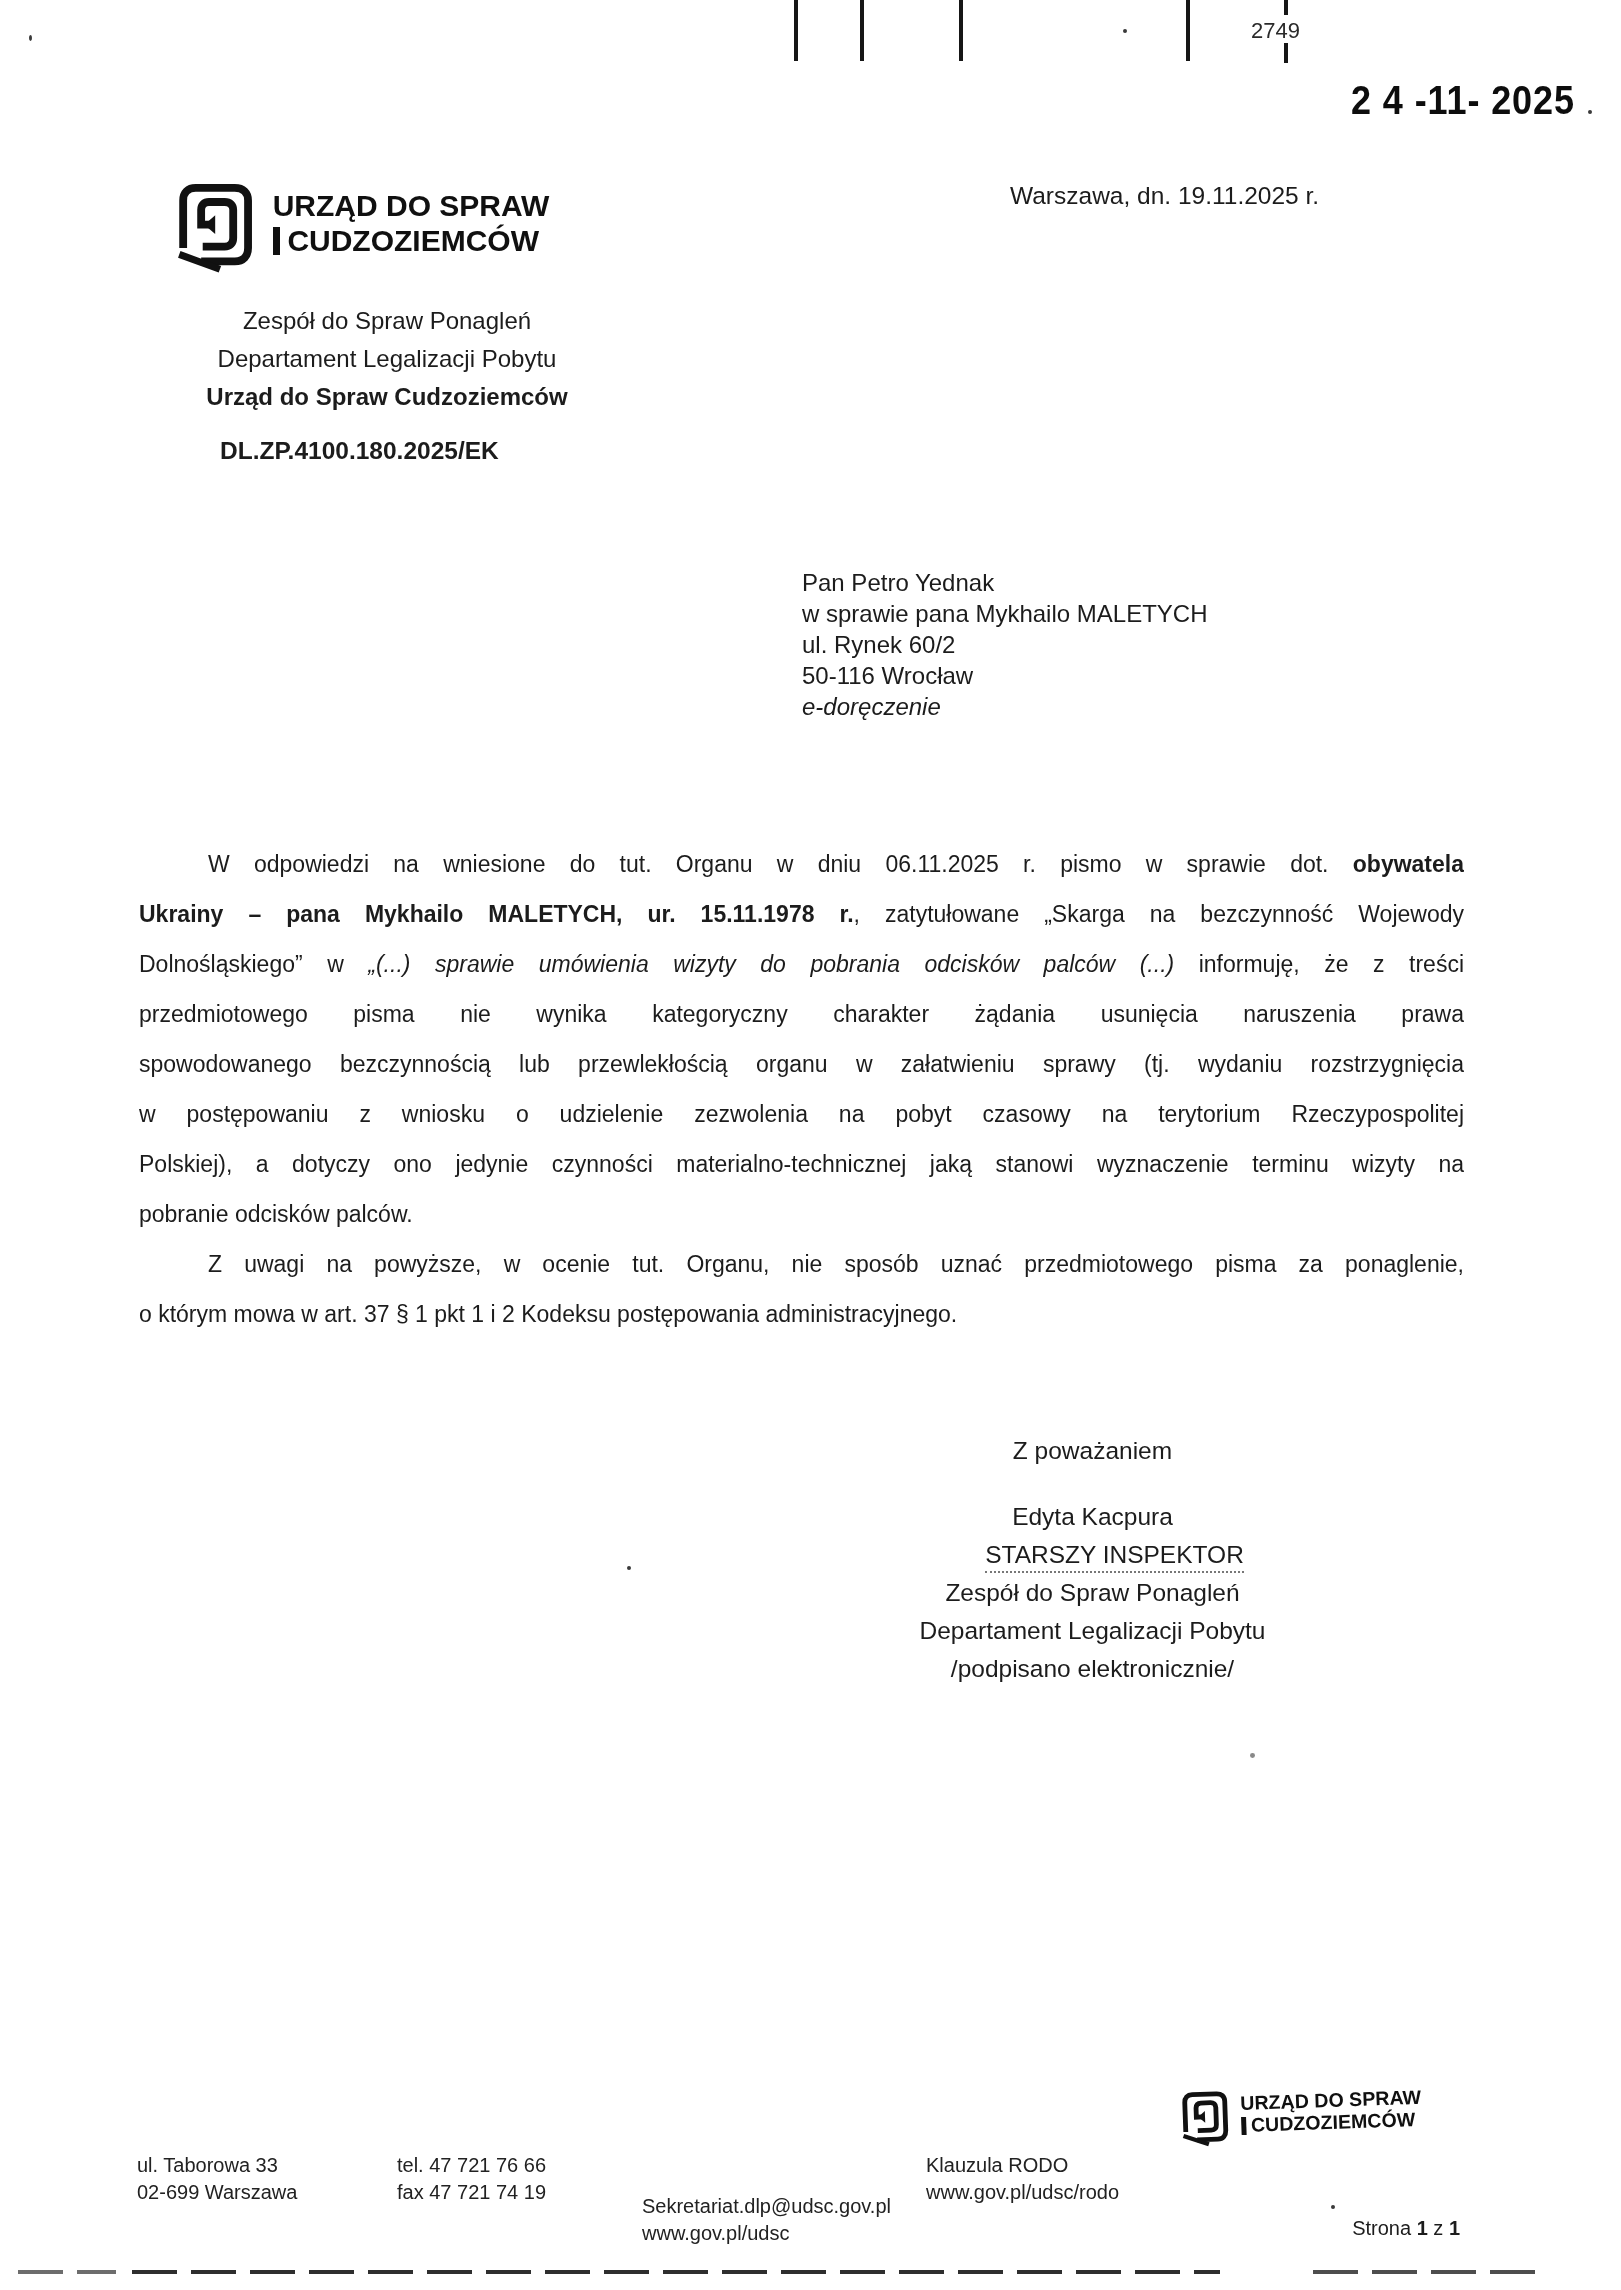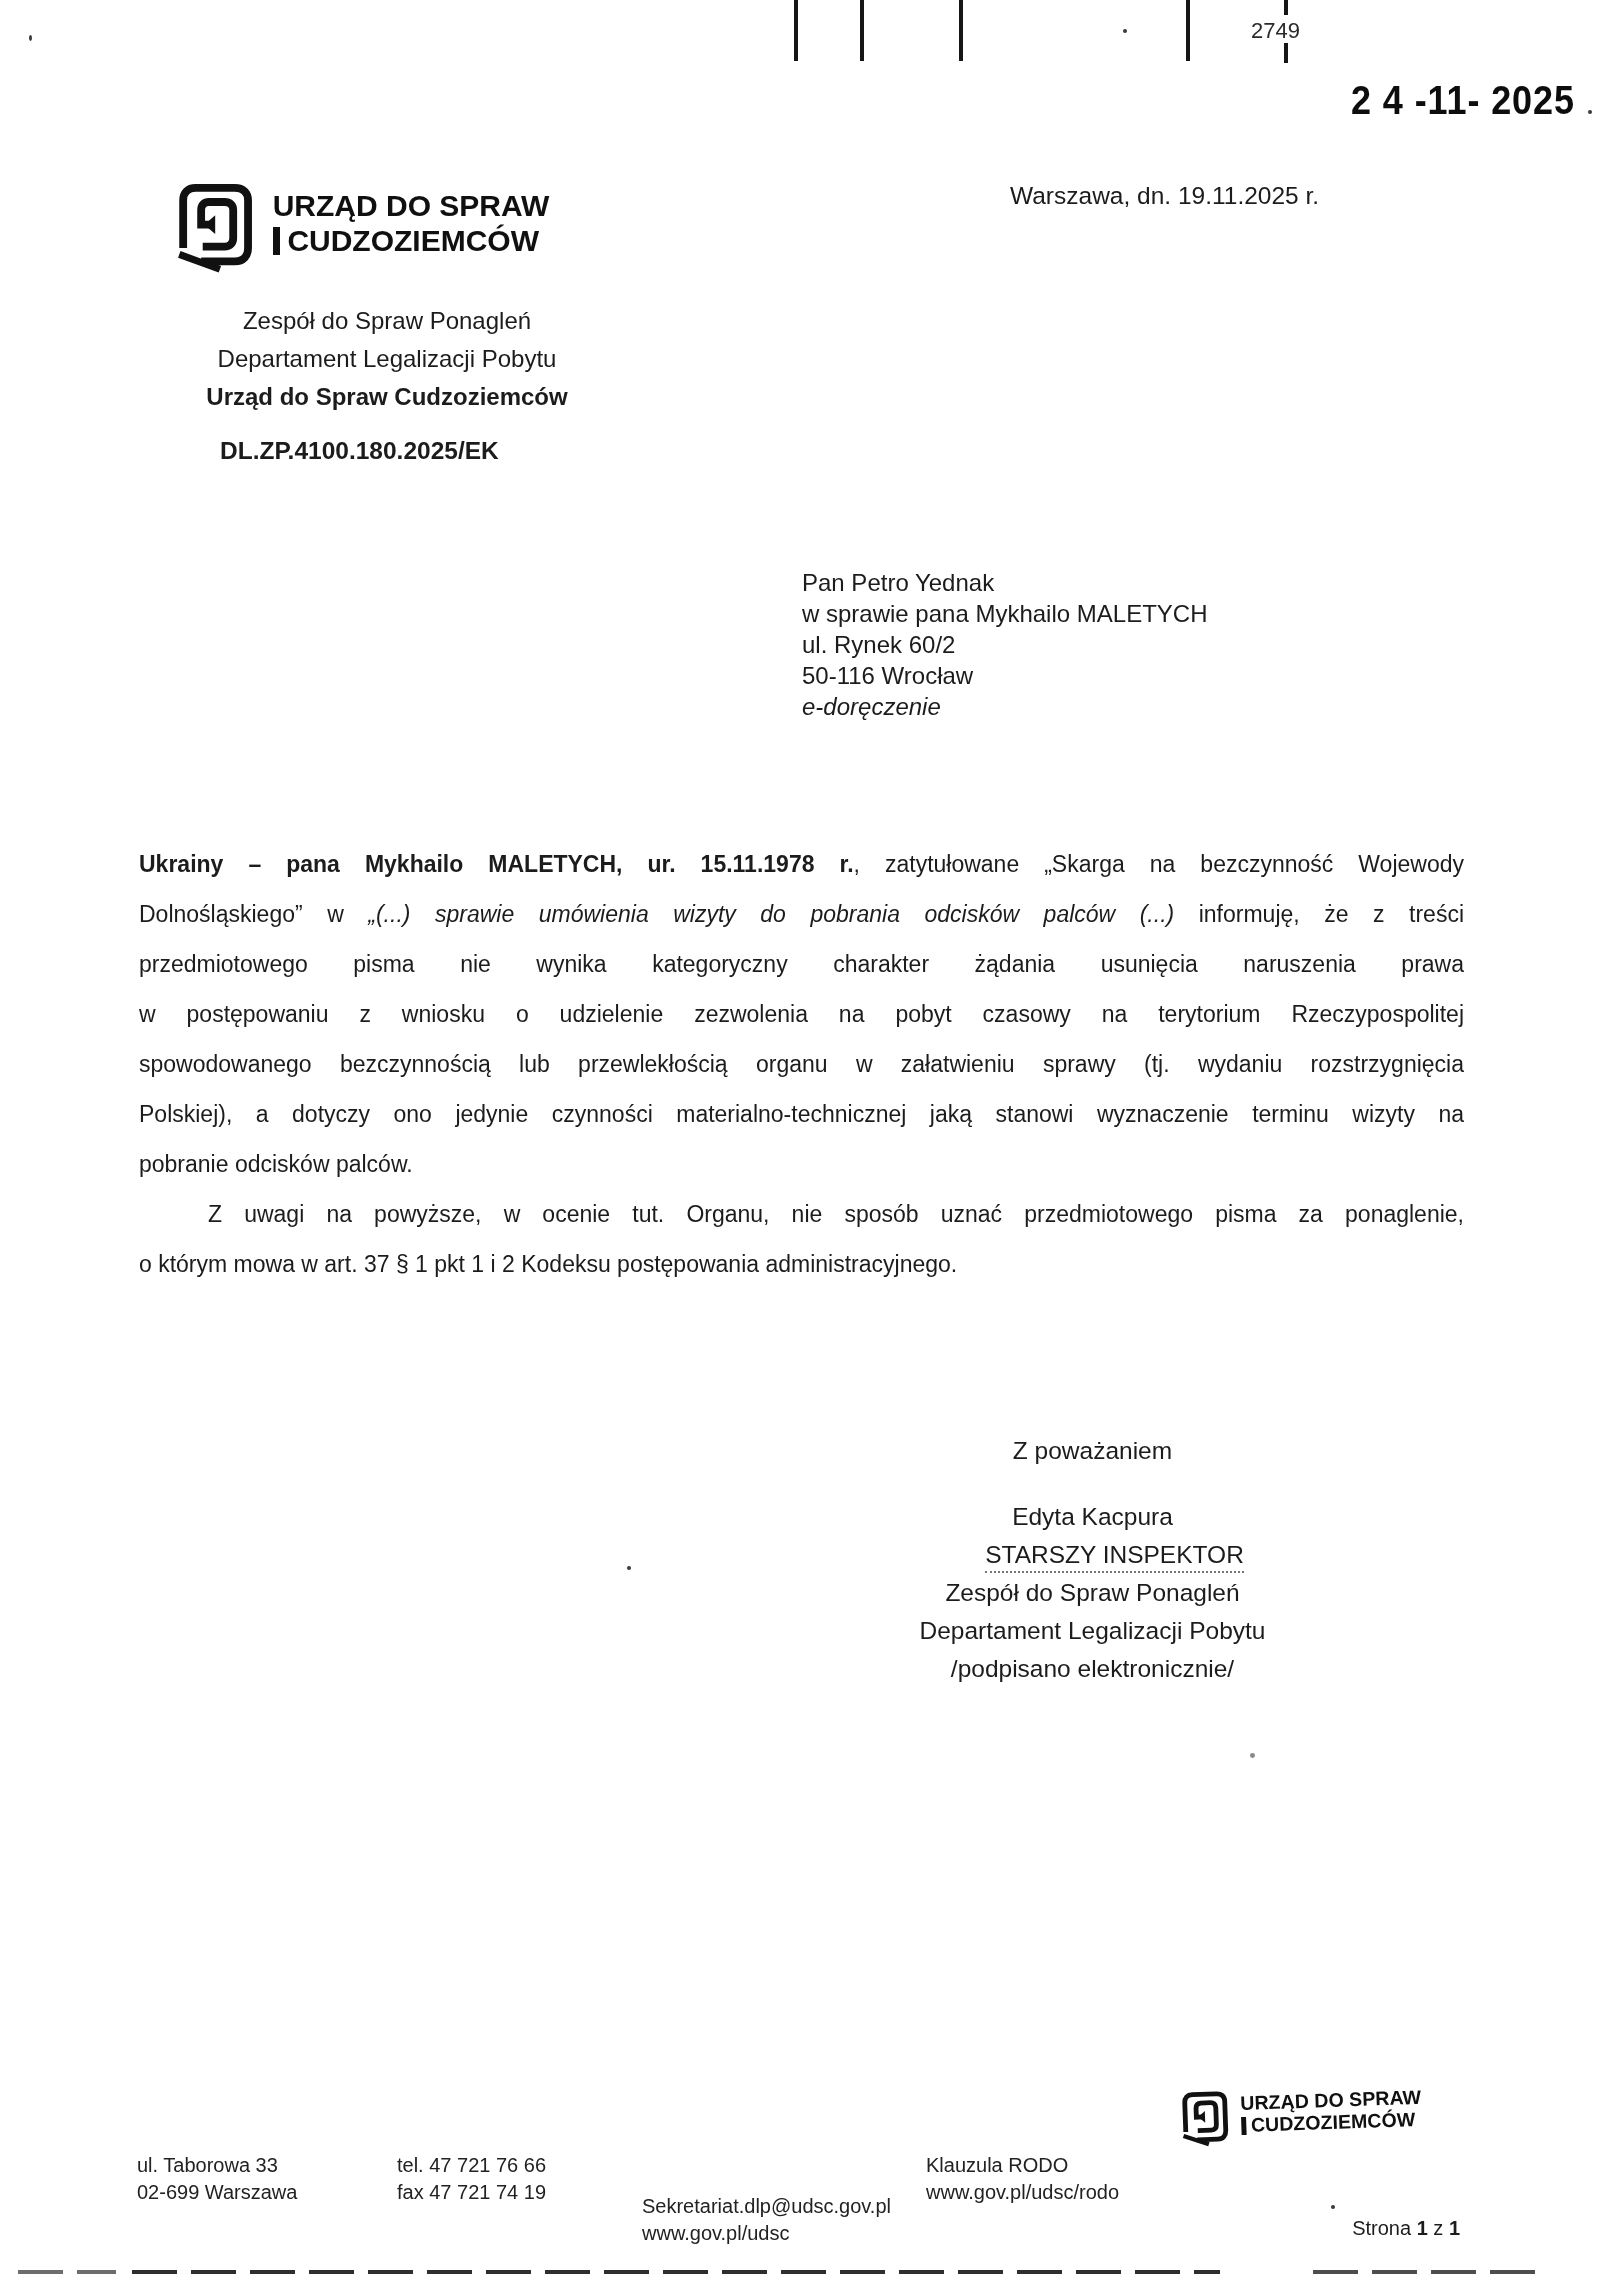--- a/index.html
+++ b/index.html
@@ -114,25 +114,26 @@
 <div class="recipient">
   <div>Pan Petro Yednak</div>
   <div>w sprawie pana Mykhailo MALETYCH</div>
   <div>ul. Rynek 60/2</div>
   <div>50-116 Wrocław</div>
   <div class="i">e-doręczenie</div>
 </div>
 
 <div class="body-text">
   <div>
+      <div class="pline first"><span>W odpowiedzi na wniesione do tut. Organu w dniu 06.11.2025 r. pismo w sprawie dot. </span><span class="b">obywatela</span></div>
       <div class="pline"><span class="b">Ukrainy – pana Mykhailo MALETYCH, ur. 15.11.1978 r.</span><span>, zatytułowane „Skarga na bezczynność Wojewody</span></div>
       <div class="pline"><span>Dolnośląskiego” w </span><span class="i">„(...) sprawie umówienia wizyty do pobrania odcisków palców (...)</span><span> informuję, że z treści</span></div>
       <div class="pline"><span>przedmiotowego pisma nie wynika kategoryczny charakter żądania usunięcia naruszenia prawa</span></div>
+      <div class="pline"><span>spowodowanego bezczynnością lub przewlekłością organu w załatwieniu sprawy (tj. wydaniu rozstrzygnięcia</span></div>
       <div class="pline"><span>w postępowaniu z wniosku o udzielenie zezwolenia na pobyt czasowy na terytorium Rzeczypospolitej</span></div>
-      <div class="pline"><span>spowodowanego bezczynnością lub przewlekłością organu w załatwieniu sprawy (tj. wydaniu rozstrzygnięcia</span></div>
       <div class="pline"><span>Polskiej), a dotyczy ono jedynie czynności materialno-technicznej jaką stanowi wyznaczenie terminu wizyty na</span></div>
       <div class="pline last"><span>pobranie odcisków palców.</span></div>
     </div>
   <div>
       <div class="pline first"><span>Z uwagi na powyższe, w ocenie tut. Organu, nie sposób uznać przedmiotowego pisma za ponaglenie,</span></div>
       <div class="pline last"><span>o którym mowa w art. 37 § 1 pkt 1 i 2 Kodeksu postępowania administracyjnego.</span></div>
     </div>
 </div>
 
 <div class="closing">

